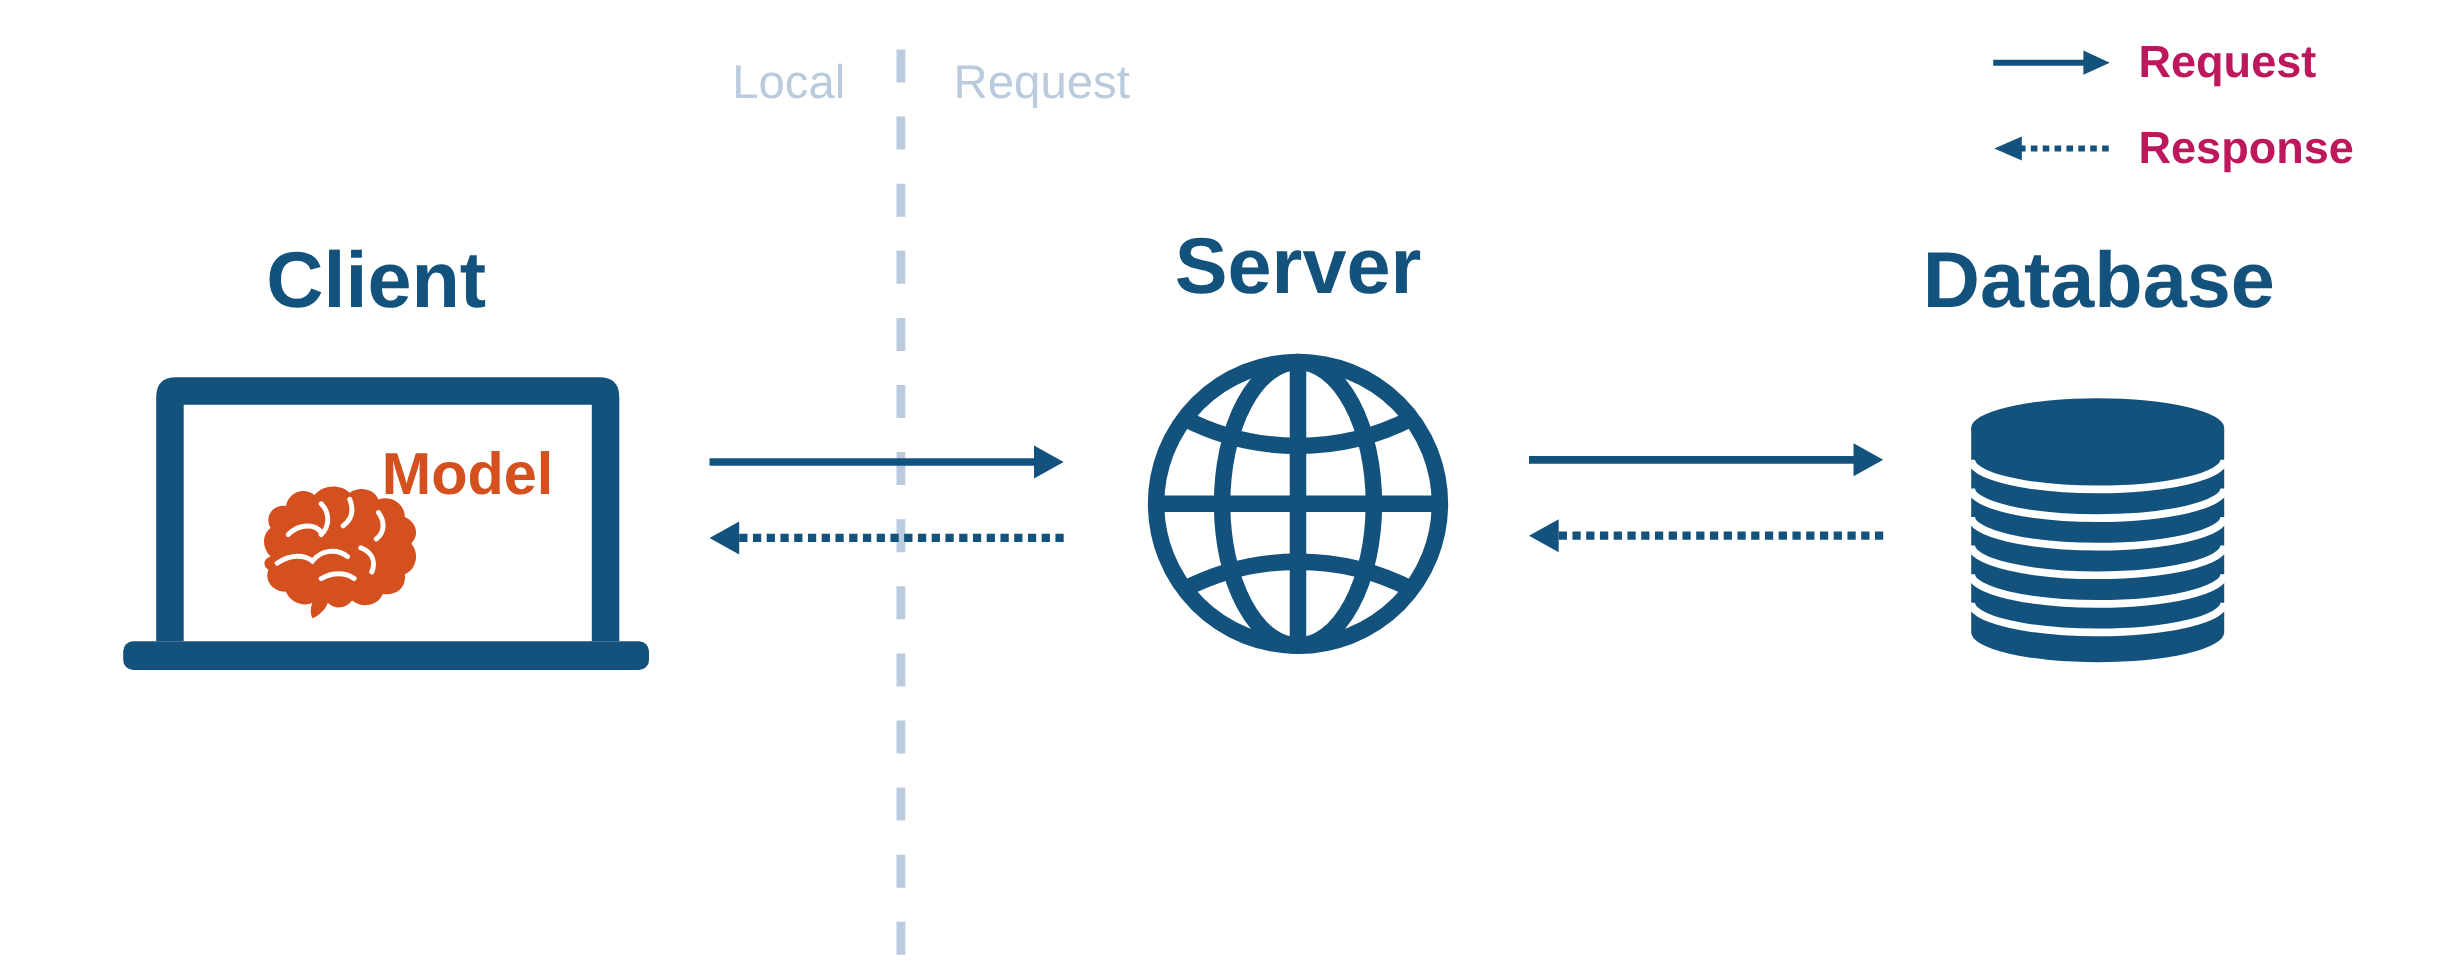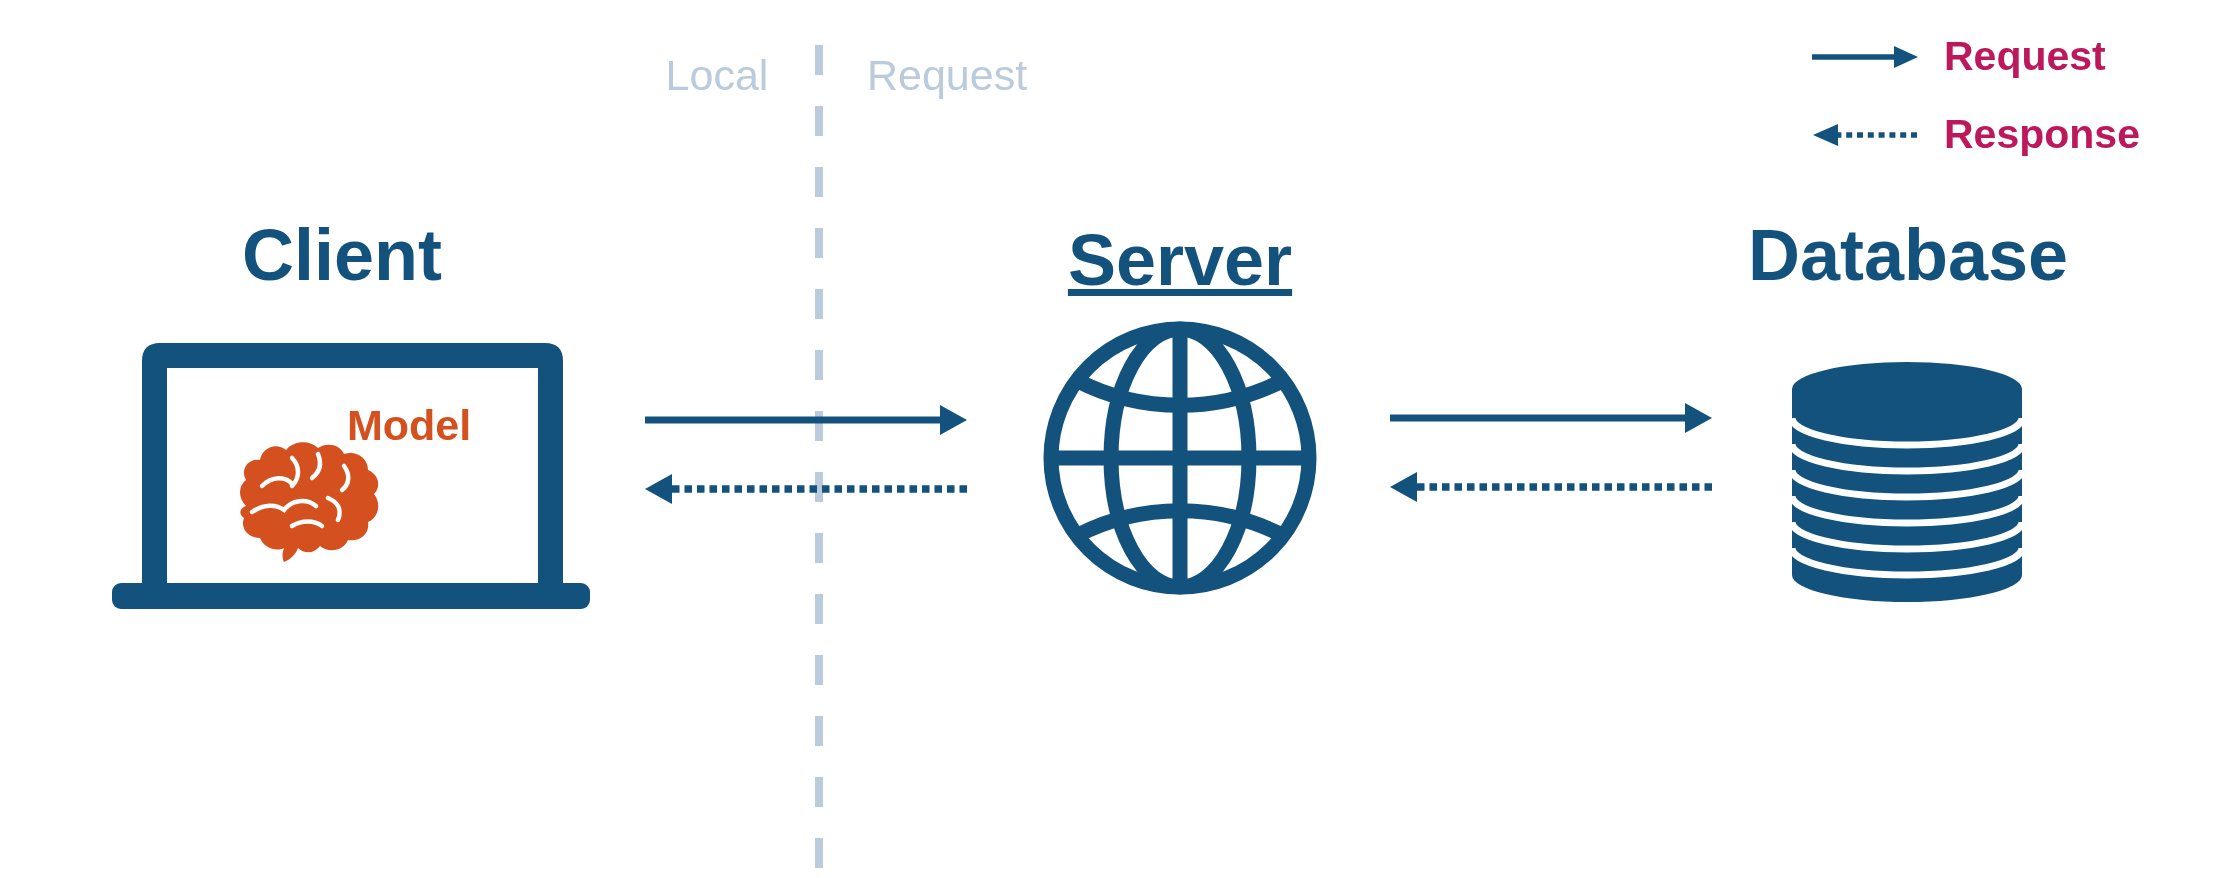--- a/index.html
+++ b/index.html
@@ -33,21 +33,21 @@
     color: #14527e;
     transform: translateX(-50%);
   }
   .zone-label {
     font-size: 43px;
     font-weight: 400;
     color: #b9cbdc;
     transform: translateX(-50%);
   }
   .model-label {
-    font-size: 43px;
+    font-size: 54px;
     font-weight: 700;
     color: #d4501e;
   }
   .legend-label {
     font-size: 41px;
     font-weight: 700;
     color: #be185d;
   }
 </style>
 </head>
@@ -145,21 +145,21 @@
       <polygon points="1813,135 1838,124 1838,146" fill="#14527e"></polygon>
     </g>
   </svg>
 
   <div class="txt zone-label" style="left:717px; top:54px;">Local</div>
 
   <div class="txt zone-label" style="left:947px; top:54px;">Request</div>
 
   <div class="txt node-title" style="left:342px; top:219px;">Client</div>
 
-  <div class="txt node-title" style="left:1180px; top:224px;text-decoration:underline;">Server</div>
+  <div class="txt node-title" style="left:1180px; top:206px;">Server</div>
 
   <div class="txt node-title" style="left:1908px; top:219px;text-align:right;">Database</div>
 
   <div class="txt model-label" style="left:347px; top:404px;">Model</div>
 
   <div class="txt legend-label" style="left:1944px; top:36px;">Request</div>
 
   <div class="txt legend-label" style="left:1944px; top:114px;text-align:right;">Response</div>
 
 </div>

